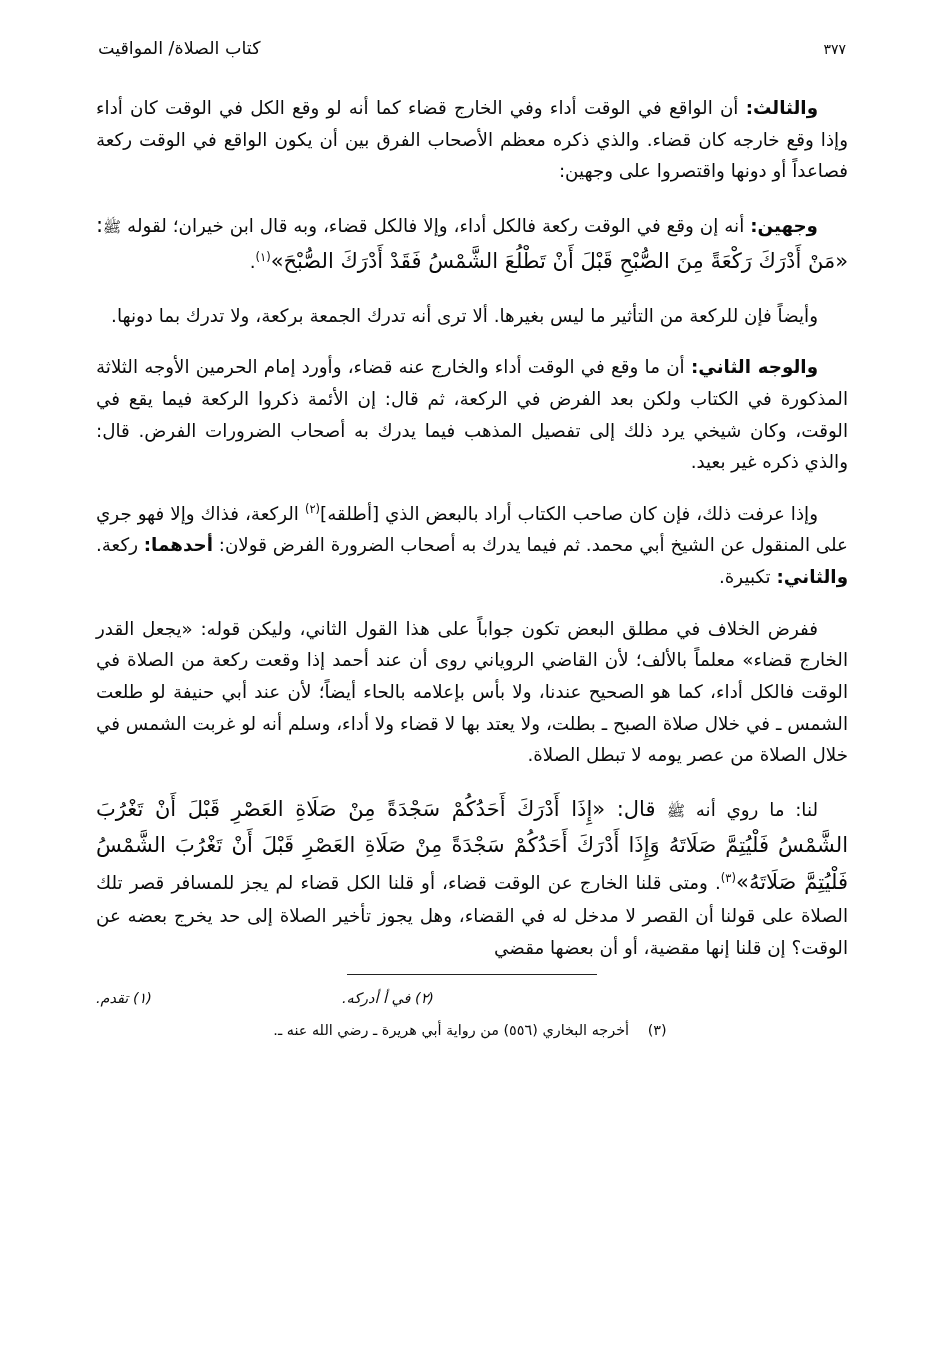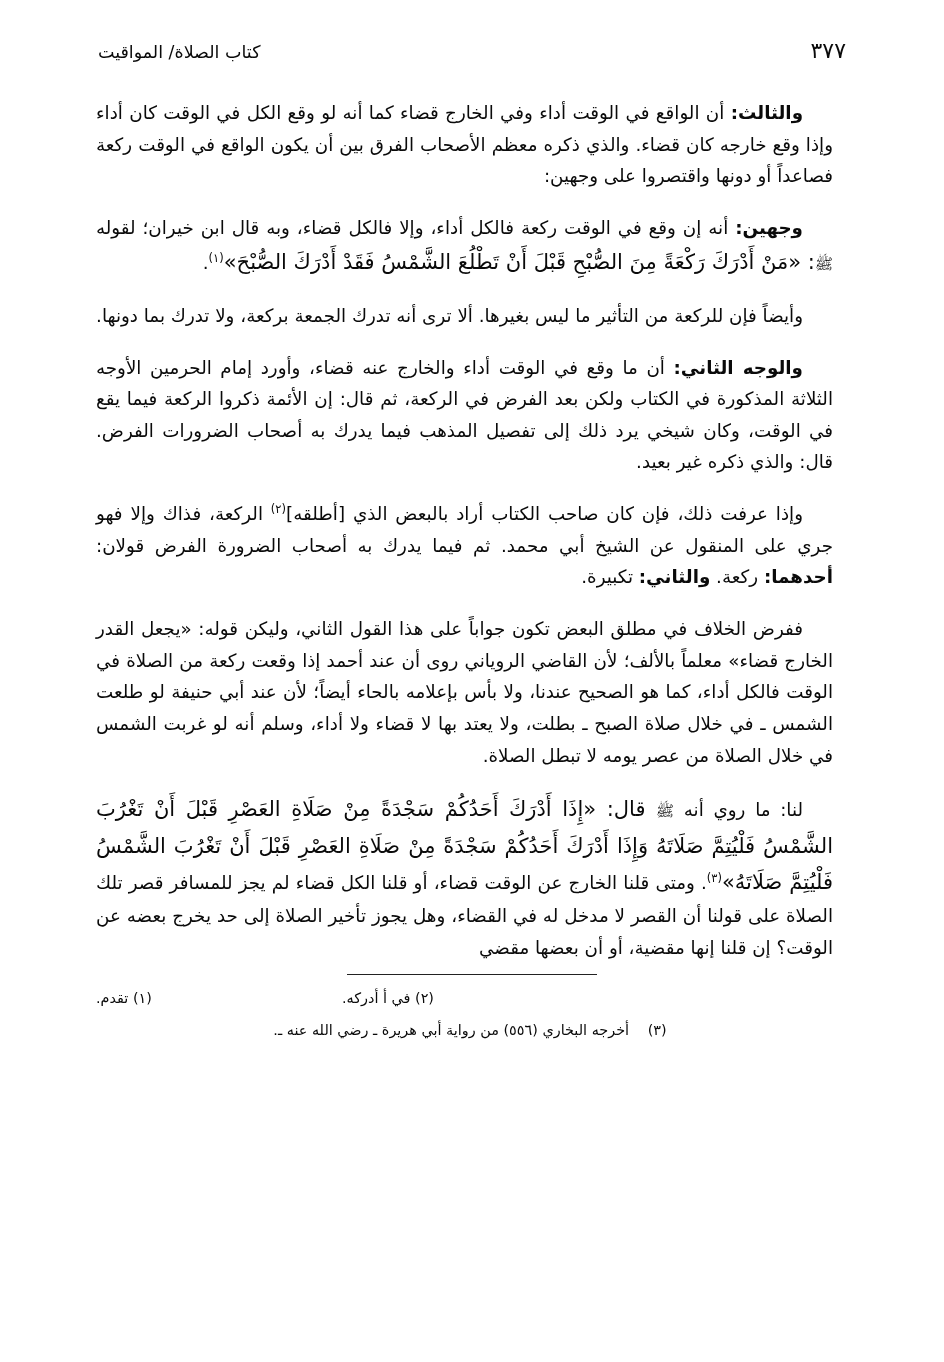--- a/index.html
+++ b/index.html
@@ -28,31 +28,31 @@
     justify-content: space-between;
     align-items: baseline;
     font-size: 17.5px;
     margin-bottom: 34px;
     padding: 0 2px;
   }
   .header .chapter {
     letter-spacing: 0.2px;
   }
   .header .pagenum {
-    font-size: 22px;
+    font-size: 14px;
     letter-spacing: 1px;
   }
   .body-text {
     font-size: 18.3px;
     line-height: 1.73;
     text-align: justify;
     text-justify: inter-word;
   }
   p.para {
-    margin: 0 15px 20px 0;
+    margin: 0 0 20px 0;
     text-indent: 30px;
   }
   .bold {
     font-weight: bold;
   }
   .hadith {
     font-size: 21px;
   }
   .sup {
     font-size: 11.5px;
@@ -76,20 +76,21 @@
     border-top: 1px solid #222;
     width: 250px;
     margin: 0 auto 10px auto;
   }
   .fn-row {
     display: flex;
     flex-direction: row-reverse;
     justify-content: flex-start;
     gap: 190px;
     padding-right: 4px;
+    font-style: italic;
   }
   .fn-item {
     white-space: nowrap;
   }
   .fn-single {
     padding-right: 4px;
     margin-top: 6px;
     text-align: center;
   }
   .fn-single .fn-num {

